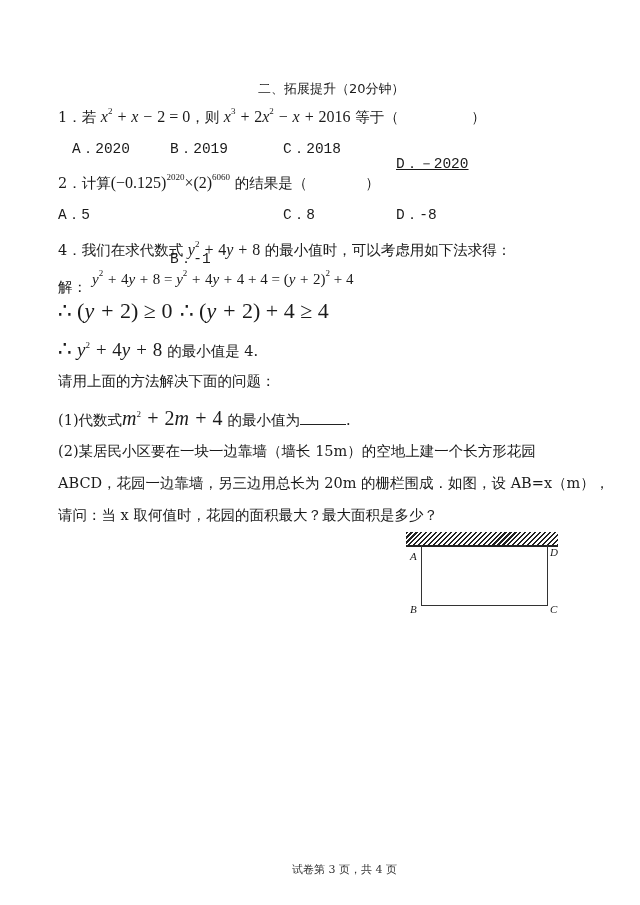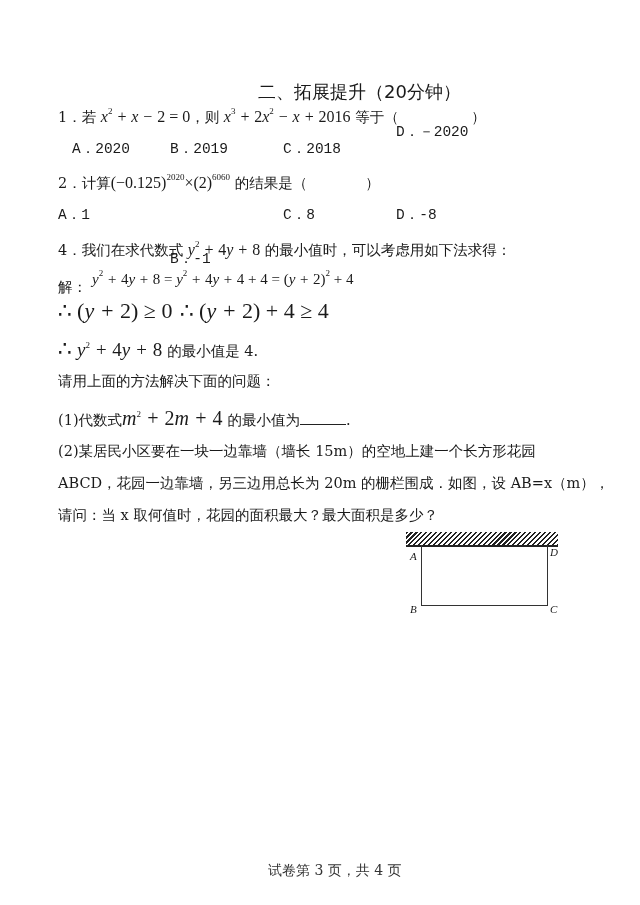--- a/index.html
+++ b/index.html
@@ -1,55 +1,55 @@
 <!DOCTYPE html>
 <html><head>
 <meta charset="utf-8">
 <style>
   html, body { margin:0; padding:0; background:#ffffff; }
   body { width:640px; height:905px; position:relative; overflow:hidden; color:#1a1a1a;
          font-family:"DejaVu Serif", serif; }
   .abs { position:absolute; white-space:nowrap; }
-  .title { font-family:"DejaVu Sans", sans-serif; font-size:18px; }
+  .title { font-family:"DejaVu Sans", sans-serif; font-size:13px; }
   .txt { font-size:14.5px; }
   .math { font-family:"Liberation Serif", serif; font-style:italic; font-size:16px; }
   .math .up { font-style:normal; }
   .mono { font-family:"Liberation Mono", monospace; font-size:14.5px; }
   sup { font-size:9px; vertical-align:8px; font-style:normal; }
   .big { font-size:22px; }
   .blank { display:inline-block; width:46px; border-bottom:1px solid #222; height:12px; }
   .therefore { font-size:22px; font-family:"DejaVu Sans", sans-serif; }
   .wall { position:absolute; left:406px; top:532px; width:152px; height:13px;
           background: repeating-linear-gradient(135deg, #222 0 1.5px, #fff 1.5px 3.5px); border-bottom:2px solid #222; }
   .rect { position:absolute; left:421px; top:545px; width:125px; height:60px;
           border-left:1.5px solid #333; border-right:1.5px solid #333; border-bottom:1.5px solid #333; }
   .lbl { font-family:"Liberation Serif", serif; font-style:italic; font-size:11px; position:absolute; }
-  .footer { font-size:14px; color:#333; }
+  .footer { font-size:11px; color:#333;margin-left:24px; }
 </style>
 </head>
 <body>
 
 <div class="abs title" style="left:258px; top:80px;">二、拓展提升（20分钟）</div>
 
 <div class="abs txt" style="left:58px; top:106px;">
   <span>1．</span><span>若</span>
   <span class="math">x<sup>2</sup> + x − <span class="up">2 = 0</span></span><span>，则</span>
   <span class="math">x<sup>3</sup> + <span class="up">2</span>x<sup>2</sup> − x + <span class="up">2016</span></span>
   <span>等于（　　　　　）</span>
 </div>
 <div class="abs mono" style="left:72px; top:139px;">A．2020</div>
 <div class="abs mono" style="left:170px; top:139px;">B．2019</div>
 <div class="abs mono" style="left:283px; top:139px;">C．2018</div>
-<div class="abs mono" style="left:396px; top:122px;">D．－2020</div>
+<div class="abs mono" style="left:396px; top:154px;text-decoration:underline;">D．－2020</div>
 
 <div class="abs txt" style="left:58px; top:172px;">
   <span>2．</span><span>计算</span><span class="math" style="font-style:normal;"><span>(−0.125)</span><sup>2020</sup><span>×(2)</span><sup>6060</sup></span>
   <span>的结果是（　　　　）</span>
 </div>
-<div class="abs mono" style="left:58px; top:205px;">A．1</div>
+<div class="abs mono" style="left:58px; top:205px;">A．5</div>
 <div class="abs mono" style="left:170px; top:205px;margin-top:44px;">B．-1</div>
 <div class="abs mono" style="left:283px; top:205px;">C．8</div>
 <div class="abs mono" style="left:396px; top:205px;">D．-8</div>
 
 <div class="abs txt" style="left:58px; top:239px;">
   <span>4．我们在求代数式</span>
   <span class="math">y<sup>2</sup> + <span class="up">4</span>y + <span class="up">8</span></span>
   <span>的最小值时，可以考虑用如下法求得：</span>
 </div>
 <div class="abs" style="left:58px; top:268px;">

